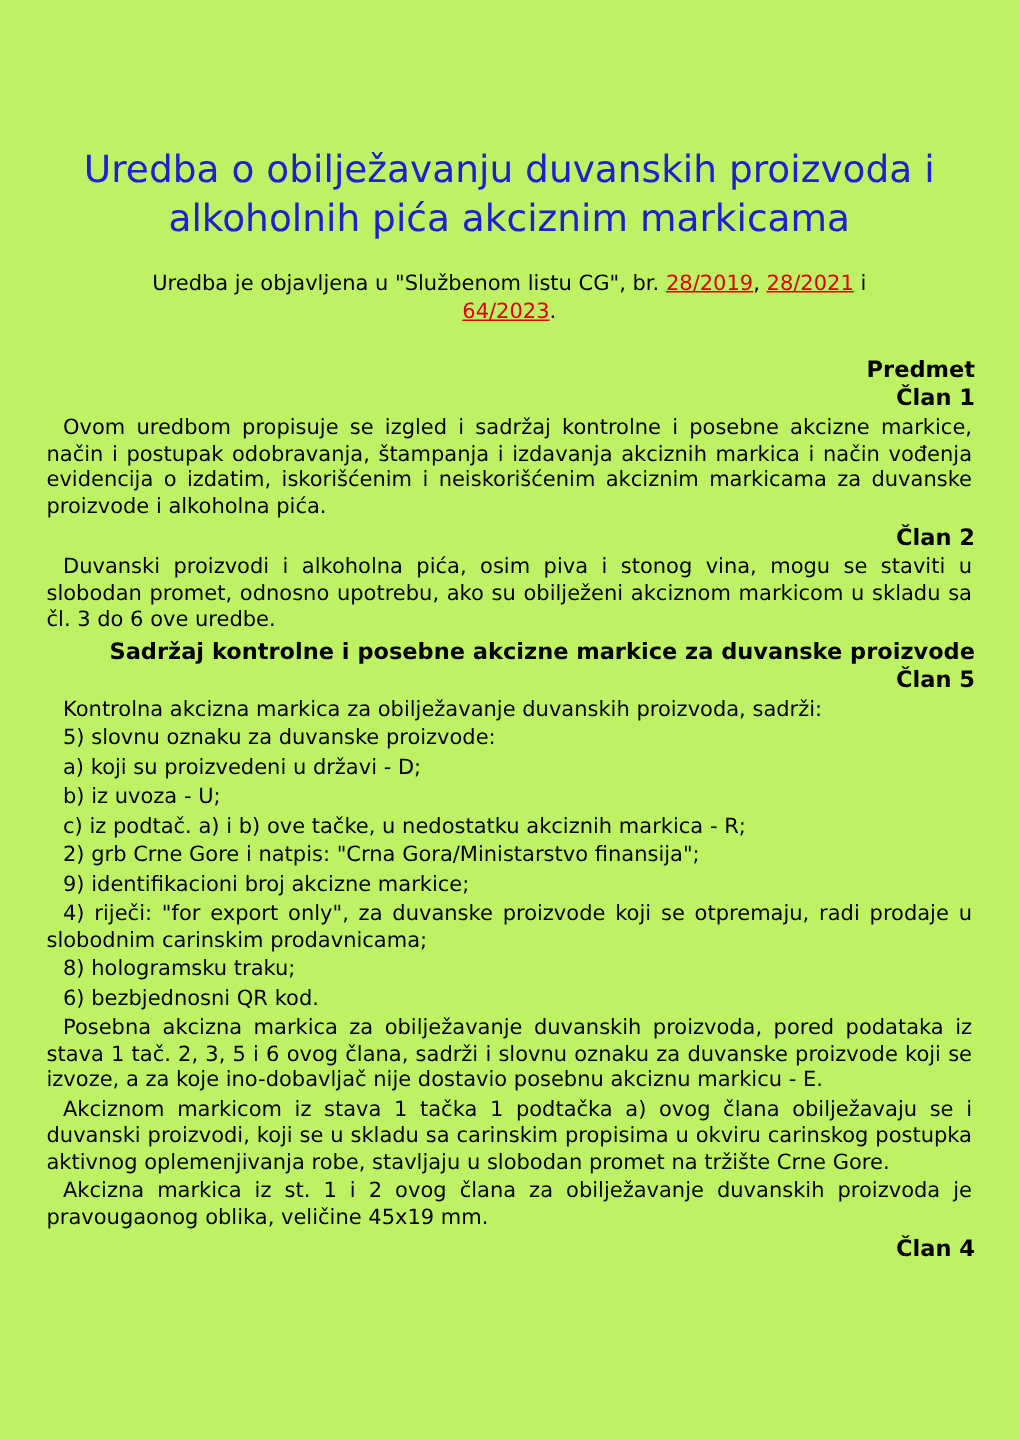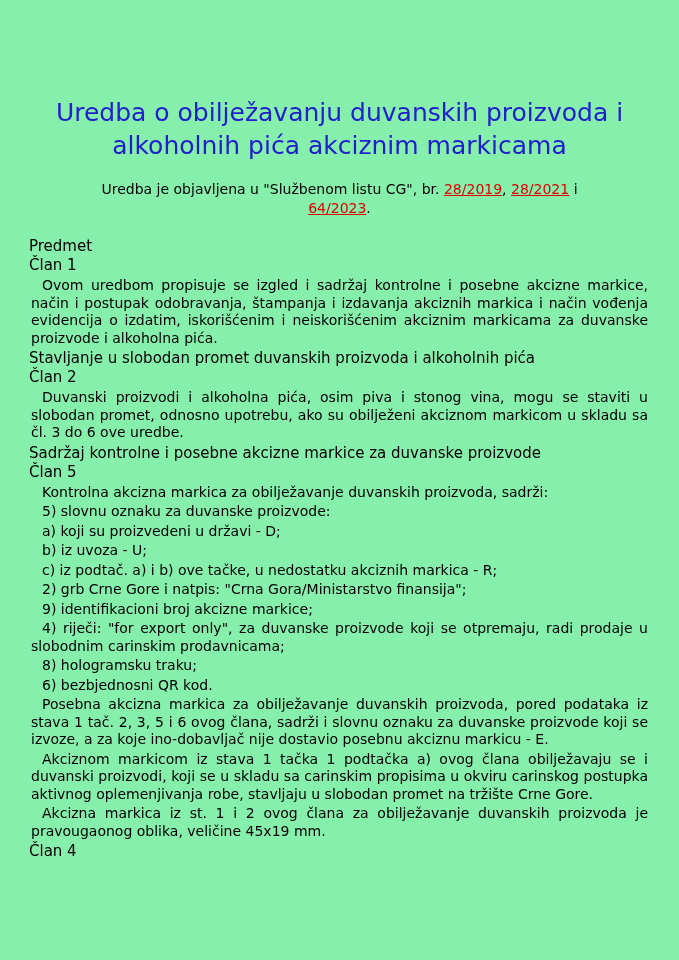--- a/index.html
+++ b/index.html
@@ -8,21 +8,21 @@
     padding: 0;
     background: #ffffff;
     color: #000000;
     font-family: "DejaVu Sans", "Liberation Sans", sans-serif;
   }
   .page {
     width: 679px;
     min-height: 960px;
     margin: 0 auto;
     padding: 96px 29px 40px 29px;
-    background: #86efac;
+    background: #bef264;
   }
   .doc-title {
     color: #2020cc;
     font-size: 25px;
     font-weight: 400;
     text-align: center;
     line-height: 33px;
     margin: 0 0 18px 0;
   }
   .pub-note {
@@ -32,22 +32,22 @@
     margin: 0 auto 0 auto;
     white-space: pre-wrap;
   }
   .doc-link {
     color: #e00000;
     text-decoration: underline;
     cursor: pointer;
   }
   .sec-heading {
     font-size: 15px;
-    font-weight: normal;
-    text-align: left;
+    font-weight: bold;
+    text-align: right;
     line-height: 19px;
     margin: 0;
   }
   .gap-above { margin-top: 19px; }
   .body-p {
     font-size: 14px;
     line-height: 17.5px;
     text-align: justify;
     text-indent: 11px;
     margin: 2px;
@@ -59,21 +59,20 @@
 <main class="page">
 
   <h1 class="doc-title">Uredba o obilježavanju duvanskih proizvoda i alkoholnih pića akciznim markicama</h1>
 
   <p class="pub-note"><span>Uredba je objavljena u "Službenom listu CG", br. </span><a href="#" class="doc-link">28/2019</a><span>, </span><a href="#" class="doc-link">28/2021</a><span> i</span><br><a href="#" class="doc-link">64/2023</a><span>.</span></p>
 
   <h2 class="sec-heading gap-above">Predmet</h2>
   <h2 class="sec-heading">Član 1</h2>
   <p class="body-p">Ovom uredbom propisuje se izgled i sadržaj kontrolne i posebne akcizne markice, način i postupak odobravanja, štampanja i izdavanja akciznih markica i način vođenja evidencija o izdatim, iskorišćenim i neiskorišćenim akciznim markicama za duvanske proizvode i alkoholna pića.</p>
 
-  <h2 class="sec-heading">Stavljanje u slobodan promet duvanskih proizvoda i alkoholnih pića</h2>
   <h2 class="sec-heading">Član 2</h2>
   <p class="body-p">Duvanski proizvodi i alkoholna pića, osim piva i stonog vina, mogu se staviti u slobodan promet, odnosno upotrebu, ako su obilježeni akciznom markicom u skladu sa čl. 3 do 6 ove uredbe.</p>
 
   <h2 class="sec-heading">Sadržaj kontrolne i posebne akcizne markice za duvanske proizvode</h2>
   <h2 class="sec-heading">Član 5</h2>
   <p class="body-p">Kontrolna akcizna markica za obilježavanje duvanskih proizvoda, sadrži:</p>
   <p class="body-p">5) slovnu oznaku za duvanske proizvode:</p>
   <p class="body-p">a) koji su proizvedeni u državi - D;</p>
   <p class="body-p">b) iz uvoza - U;</p>
   <p class="body-p">c) iz podtač. a) i b) ove tačke, u nedostatku akciznih markica - R;</p>

